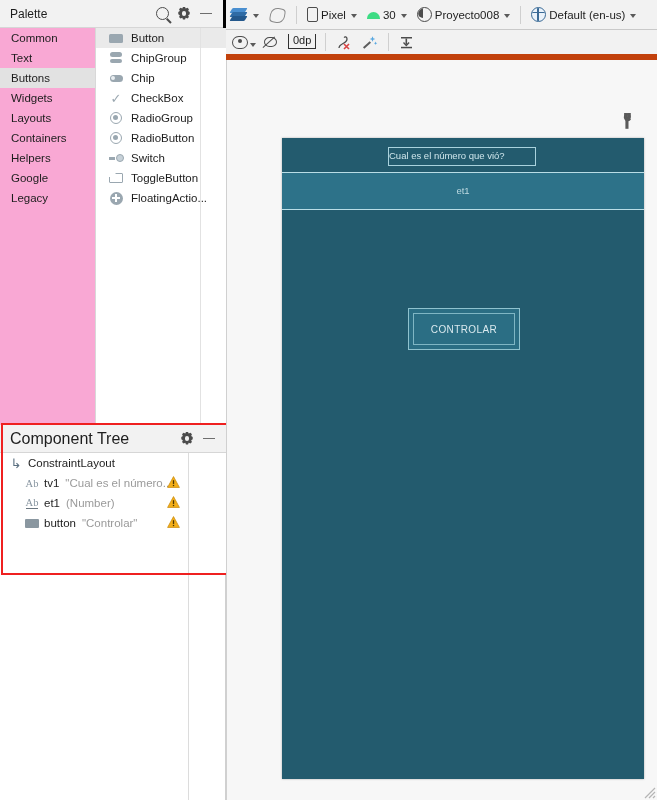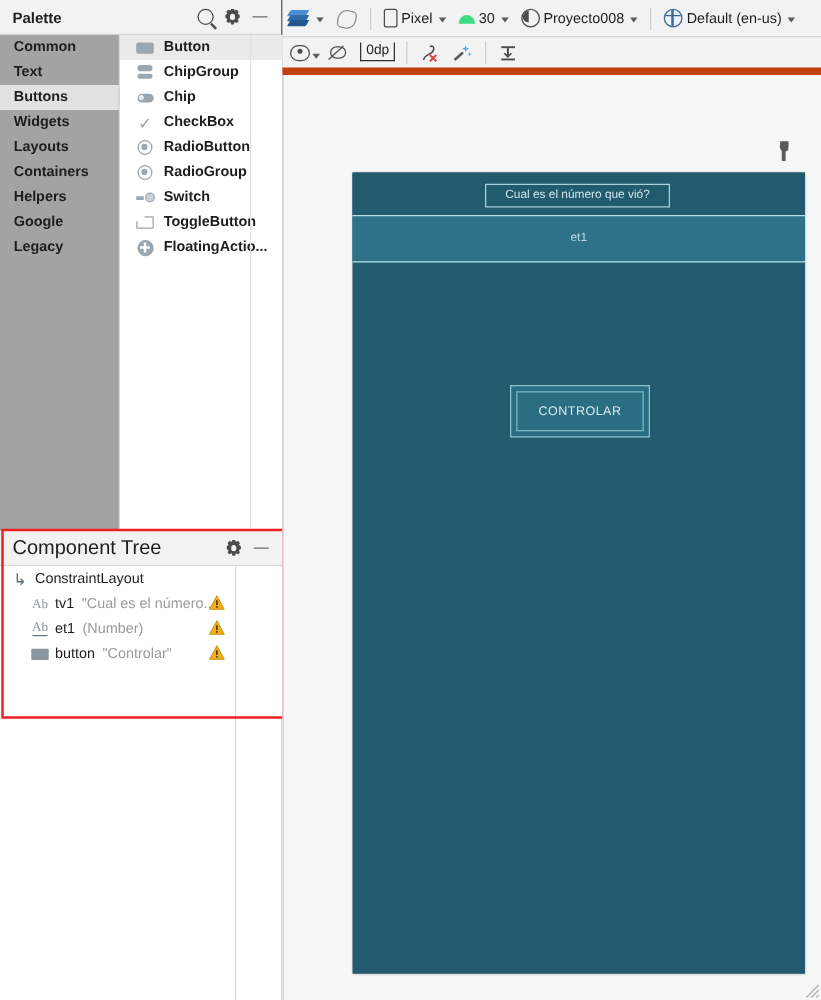--- a/index.html
+++ b/index.html
@@ -88,21 +88,21 @@
     background:#235b6e;
     box-shadow:0 0 2px rgba(0,0,0,.30);
   }
   .dv-tv{
     position:absolute;left:0;top:0;width:362px;height:34px;
     background:#235b6e;
   }
   .tv-box{
     position:absolute;left:106px;top:9px;width:146px;height:17px;
     border:1px solid #a9d2dd;
-    color:#cfe6ec;font-size:9.5px;line-height:16px;text-align:center;
+    color:#cfe6ec;font-size:9.5px;line-height:16px;
     white-space:nowrap;overflow:hidden;
   }
   .dv-et{
     position:absolute;left:0;top:34px;width:362px;height:36px;
     background:#2d7289;
     border-top:1px solid #b9dde6;border-bottom:1px solid #b9dde6;
     color:#bcd9e1;font-size:9.5px;line-height:36px;text-align:center;
   }
   .dv-btn{
     position:absolute;left:126px;top:170px;width:110px;height:40px;
@@ -114,40 +114,39 @@
     width:100px;height:30px;border:1px solid #7fb6c4;
     display:flex;align-items:center;justify-content:center;
     color:#dbeaef;font-size:10px;letter-spacing:.4px;
   }
   #resize-grip{position:absolute;right:1px;bottom:1px;width:14px;height:14px;}
 
   
   #palette{
     position:absolute;left:0;top:0;width:226px;height:425px;
     background:#ffffff;box-sizing:border-box;
-    border-right:1px solid #000000;
-    font-weight:bold;
+    border-right:3px solid #000000;
   }
   #palette-header{
     height:28px;background:#f2f2f2;border-bottom:1px solid #d6d6d6;
     display:flex;align-items:center;padding:0 6px 0 10px;box-sizing:border-box;
   }
   #palette-title{flex:1;font-size:12px;color:#1d1d1d;}
   .hdr-icon{width:22px;height:22px;display:flex;align-items:center;justify-content:center;}
   .ic-search{width:11px;height:11px;border:1.5px solid #4c4c4c;border-radius:50%;position:relative;}
   .ic-search:after{content:"";position:absolute;right:-4px;bottom:-3px;width:6px;height:1.6px;
     background:#4c4c4c;transform:rotate(45deg);}
   .ic-gear{width:13px;height:13px;position:relative;}
   .ic-gear:before{content:"";position:absolute;left:0;top:0;width:13px;height:13px;background:#4c4c4c;
     clip-path:polygon(42% 0,58% 0,63% 11%,77% 6%,88% 18%,82% 31%,94% 38%,94% 56%,82% 63%,88% 77%,77% 88%,63% 82%,58% 97%,42% 97%,37% 82%,23% 88%,12% 77%,18% 63%,6% 56%,6% 38%,18% 31%,12% 18%,23% 6%,37% 11%);}
   .ic-gear:after{content:"";position:absolute;left:4.3px;top:4.3px;width:4.4px;height:4.4px;background:#f2f2f2;border-radius:50%;}
   .ic-minus{width:12px;height:1.6px;background:#6e6e6e;}
 
   #palette-body{position:absolute;left:0;top:28px;width:226px;height:397px;display:flex;}
-  #cat-list{width:96px;height:100%;background:#a3a3a3;border-right:1px solid #d8d8d8;box-sizing:border-box;}
+  #cat-list{width:96px;height:100%;background:#f9a8d4;border-right:1px solid #d8d8d8;box-sizing:border-box;}
   .cat-item{height:20px;line-height:20px;padding-left:11px;font-size:11.5px;color:#1d1d1d;cursor:default;}
   .cat-item.sel{background:#e2e2e2;}
   #item-list{flex:1;height:100%;background:#ffffff;position:relative;}
   .pal-item{height:20px;display:flex;align-items:center;padding-left:12px;font-size:11.5px;color:#1d1d1d;cursor:default;}
   .pal-item.sel{background:#eaeaea;}
   .pal-ic{width:16px;height:14px;margin-right:7px;flex:0 0 16px;display:flex;align-items:center;justify-content:center;}
   .gi-button{width:14px;height:9px;background:#9aa7b0;border-radius:1.5px;}
   .gi-imagebutton{width:14px;height:10px;background:#c8d3da;border-radius:1.5px;position:relative;overflow:hidden;}
   .gi-imagebutton:after{content:"";position:absolute;left:1px;bottom:0;width:0;height:0;
     border-left:5px solid transparent;border-right:5px solid transparent;border-bottom:6px solid #8fa0ac;}
@@ -264,27 +263,27 @@
       <div class="pal-item">
         <span class="pal-ic">
             <span class="gi-check">✓</span>
           </span>
         <span>CheckBox</span>
       </div>
       <div class="pal-item">
         <span class="pal-ic">
             <span class="gi-radio"></span>
           </span>
+        <span>RadioGroup</span>
+      </div>
+      <div class="pal-item">
+        <span class="pal-ic">
+            <span class="gi-radio"></span>
+          </span>
         <span>RadioButton</span>
-      </div>
-      <div class="pal-item">
-        <span class="pal-ic">
-            <span class="gi-radio"></span>
-          </span>
-        <span>RadioGroup</span>
       </div>
       <div class="pal-item">
         <span class="pal-ic">
             <span class="gi-switch"></span>
           </span>
         <span>Switch</span>
       </div>
       <div class="pal-item">
         <span class="pal-ic">
             <span class="gi-toggle"></span>

